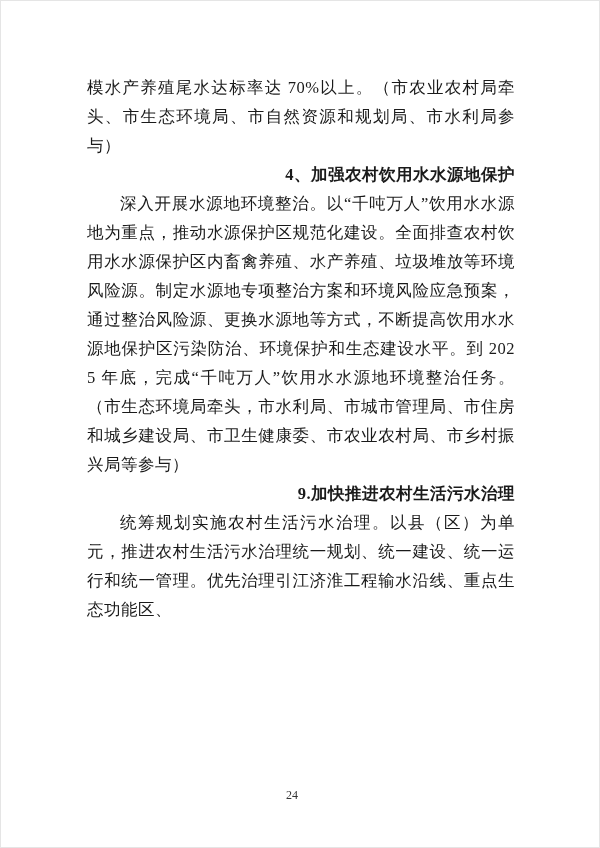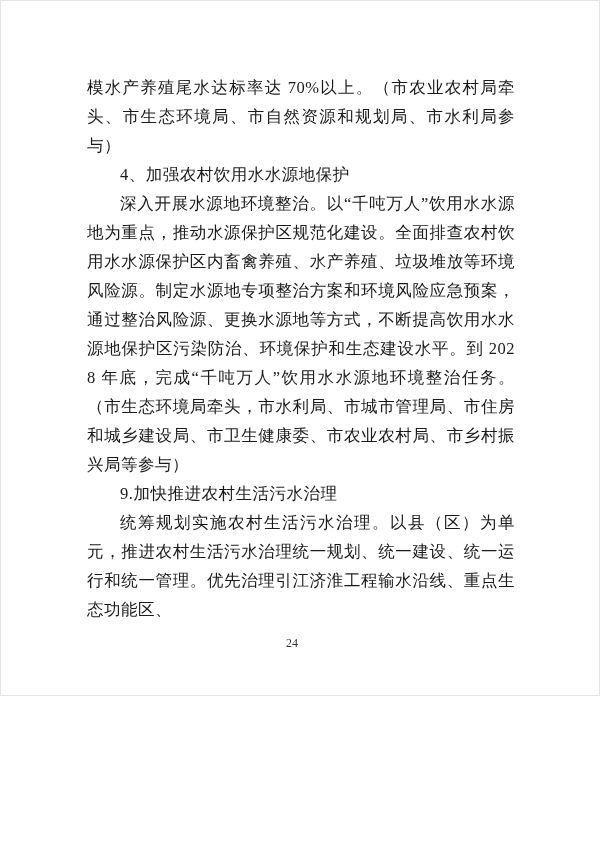--- a/index.html
+++ b/index.html
@@ -3,21 +3,21 @@
 <meta charset="utf-8">
 <style>
   html, body {
     margin: 0;
     padding: 0;
     background: #ffffff;
   }
   .doc-page {
     position: relative;
     width: 600px;
-    height: 696px;
+    height: 848px;
     margin: 0 auto;
     background: #ffffff;
     box-sizing: border-box;
     border: 1px solid #e5e5e5;
     overflow: hidden;
     font-family: "Liberation Serif", "DejaVu Serif", serif;
     color: #1a1a1a;
   }
   .content {
     box-sizing: border-box;
@@ -29,40 +29,40 @@
     line-height: 29px;
     text-align: justify;
     text-justify: inter-ideograph;
     letter-spacing: 0.5px;
     word-break: break-all;
   }
   .content p.indent {
     text-indent: 2em;
   }
   .content p.heading {
-    font-weight: normal;
+    font-weight: bold;
     text-indent: 2em;
-    text-align: left;
+    text-align: right;
   }
   .page-number {
     position: absolute;
     left: 0;
     right: 16px;
     bottom: 44px;
     text-align: center;
     font-size: 12px;
     color: #333333;
     font-family: "Liberation Serif", "DejaVu Serif", serif;
   }
 </style>
 </head>
 <body>
 
 <div class="doc-page">
   <div class="content">
     <p class="body">模水产养殖尾水达标率达 70%以上。（市农业农村局牵头、市生态环境局、市自然资源和规划局、市水利局参与）</p>
     <p class="heading">4、加强农村饮用水水源地保护</p>
-    <p class="indent">深入开展水源地环境整治。以“千吨万人”饮用水水源地为重点，推动水源保护区规范化建设。全面排查农村饮用水水源保护区内畜禽养殖、水产养殖、垃圾堆放等环境风险源。制定水源地专项整治方案和环境风险应急预案，通过整治风险源、更换水源地等方式，不断提高饮用水水源地保护区污染防治、环境保护和生态建设水平。到 2028 年底，完成“千吨万人”饮用水水源地环境整治任务。（市生态环境局牵头，市水利局、市城市管理局、市住房和城乡建设局、市卫生健康委、市农业农村局、市乡村振兴局等参与）</p>
+    <p class="indent">深入开展水源地环境整治。以“千吨万人”饮用水水源地为重点，推动水源保护区规范化建设。全面排查农村饮用水水源保护区内畜禽养殖、水产养殖、垃圾堆放等环境风险源。制定水源地专项整治方案和环境风险应急预案，通过整治风险源、更换水源地等方式，不断提高饮用水水源地保护区污染防治、环境保护和生态建设水平。到 2025 年底，完成“千吨万人”饮用水水源地环境整治任务。（市生态环境局牵头，市水利局、市城市管理局、市住房和城乡建设局、市卫生健康委、市农业农村局、市乡村振兴局等参与）</p>
     <p class="heading">9.加快推进农村生活污水治理</p>
     <p class="indent">统筹规划实施农村生活污水治理。以县（区）为单元，推进农村生活污水治理统一规划、统一建设、统一运行和统一管理。优先治理引江济淮工程输水沿线、重点生态功能区、</p>
   </div>
   <div class="page-number">24</div>
 </div>
 
 </body></html>

